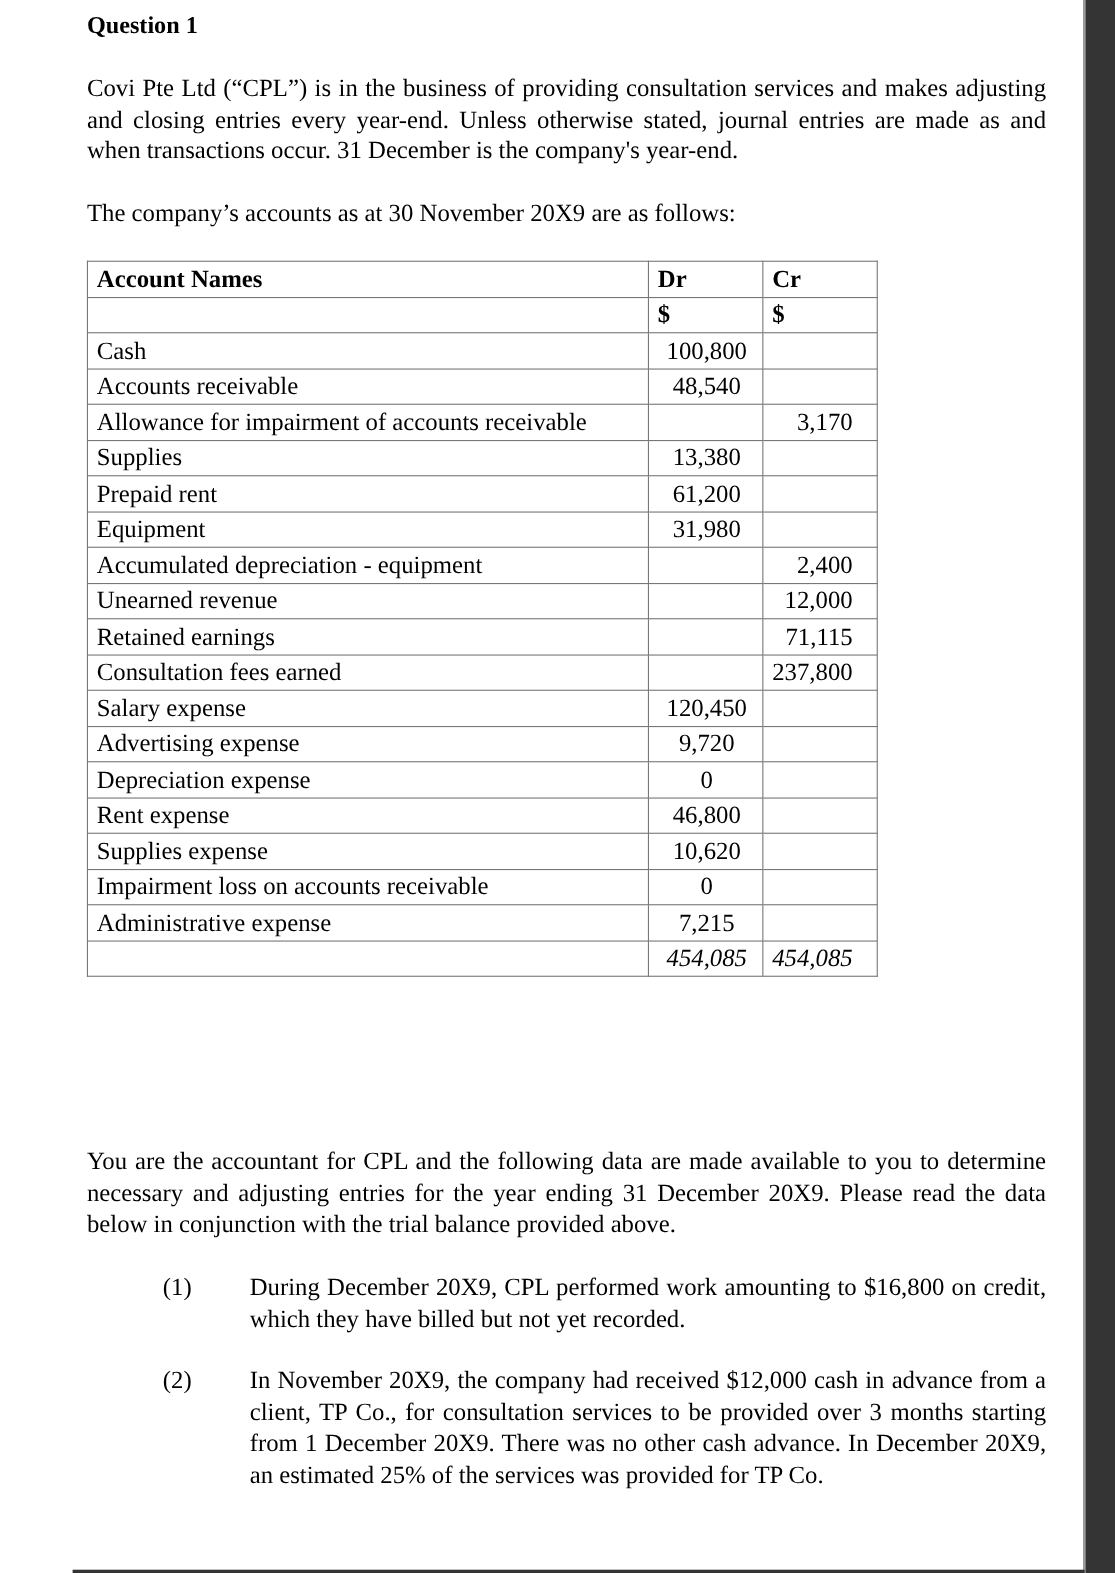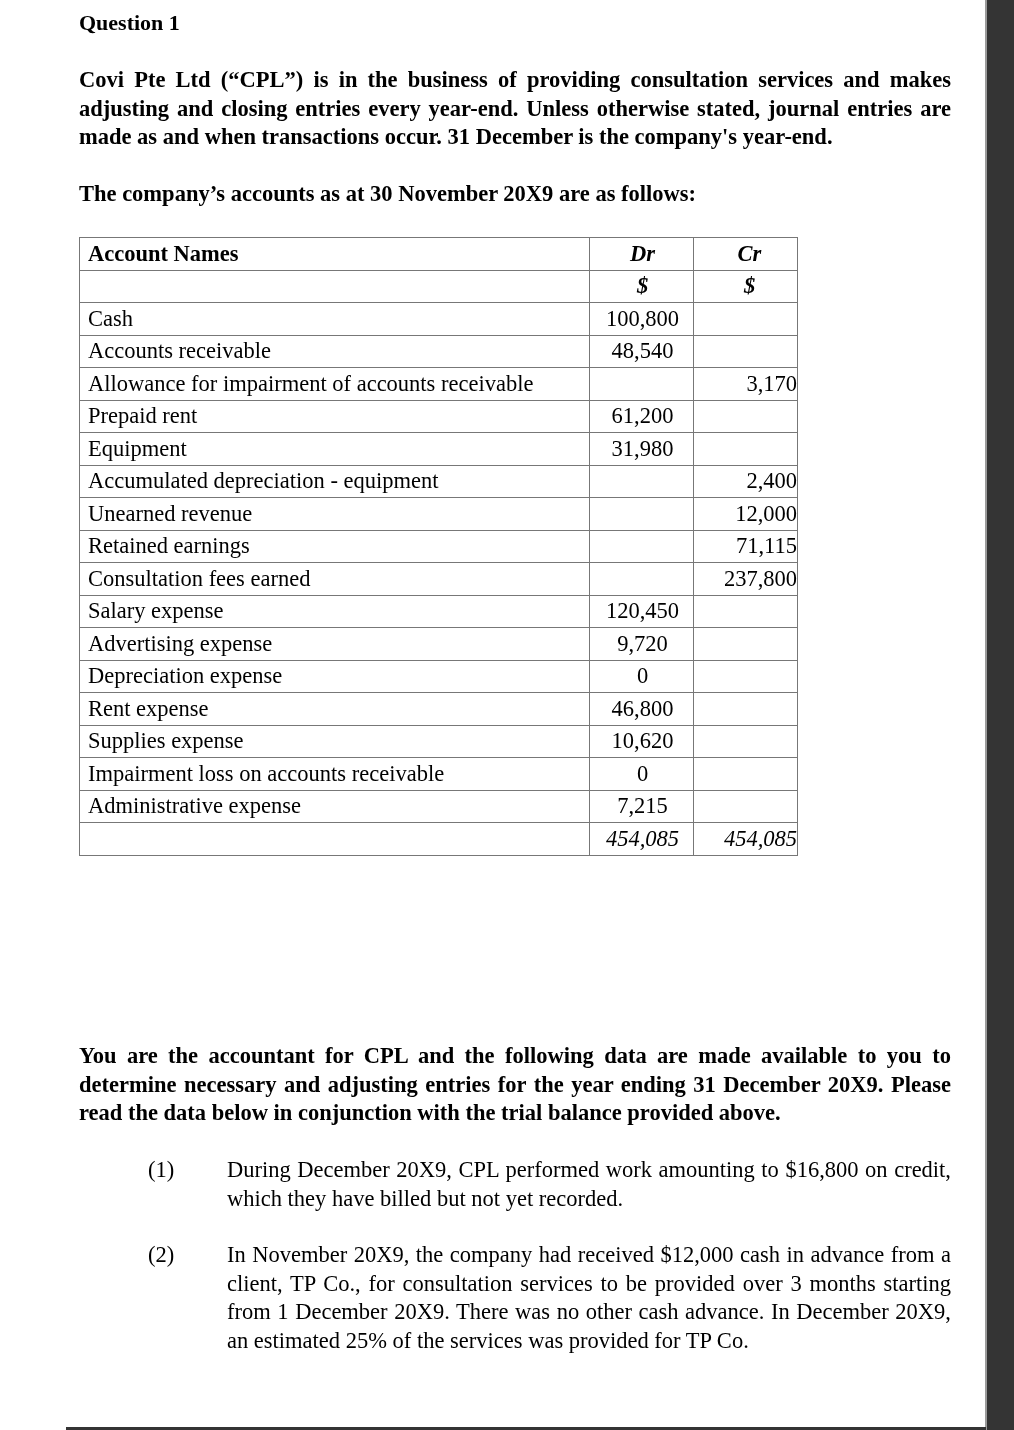--- a/index.html
+++ b/index.html
@@ -6,37 +6,37 @@
   body {
     width: 1014px; height: 1430px; position: relative; overflow: hidden;
     background: #ffffff; color: #000;
     font-family: "Liberation Serif", "DejaVu Serif", serif;
   }
   .page { position: absolute; left: 0; top: 0; width: 985px; height: 1428px; background: #fff; }
   .right-bar { position: absolute; left: 985px; top: 0; width: 29px; height: 1430px; background: #343434; border-left: 2px solid #9a9a9a; box-sizing: border-box; }
   .bottom-line { position: absolute; left: 66px; top: 1427px; width: 920px; height: 3px; background: #343434; }
 
   .q-title { position: absolute; left: 79px; top: 10px; font-size: 22px; font-weight: bold; }
-  .para { position: absolute; left: 79px; width: 872px; font-size: 22.5px; line-height: 28.5px; text-align: justify; text-align-last: left; font-weight: bold; }
+  .para { position: absolute; left: 79px; width: 872px; font-size: 22.5px; line-height: 28.5px; text-align: justify; text-align-last: left; }
   .p1 { top: 66px; }
   .p2 { top: 180px; }
   .p3 { top: 1042px; }
 
   table.tb {
     position: absolute; left: 79px; top: 237px;
     border-collapse: collapse; font-size: 22.5px;
   }
   table.tb td, table.tb th {
     border: 1.5px solid #777; padding: 0 8px; height: 32.5px; line-height: 30px; box-sizing: border-box;
   }
   table.tb .c-name { width: 510px; text-align: left; }
   table.tb .c-dr { width: 104px; text-align: center; padding-right: 6px; }
-  table.tb .c-cr { width: 104px; text-align: right; padding-right: 0; }
+  table.tb .c-cr { width: 104px; text-align: right; padding-right: 22px; }
   table.tb th { font-weight: bold; }
-  table.tb th.c-dr, table.tb th.c-cr, table.tb td.cur { text-align: center; font-weight: bold; font-style: italic; }
+  table.tb th.c-dr, table.tb th.c-cr, table.tb td.cur { text-align: left; font-weight: bold; }
   table.tb tr.total td { font-style: italic; }
 
   .item { position: absolute; left: 79px; width: 872px; font-size: 22.5px; line-height: 28.5px; }
   .item .num { position: absolute; left: 69px; top: 0; }
   .item .txt { position: absolute; left: 148px; width: 724px; text-align: justify; text-align-last: left; }
   .i1 { top: 1156px; }
   .i2 { top: 1241px; }
 </style>
 </head>
 <body>
@@ -67,20 +67,25 @@
         </tr>
         <tr>
           <td class="c-name">Accounts receivable</td>
           <td class="c-dr">48,540</td>
           <td class="c-cr"></td>
         </tr>
         <tr>
           <td class="c-name">Allowance for impairment of accounts receivable</td>
           <td class="c-dr"></td>
           <td class="c-cr">3,170</td>
+        </tr>
+        <tr>
+          <td class="c-name">Supplies</td>
+          <td class="c-dr">13,380</td>
+          <td class="c-cr"></td>
         </tr>
         <tr>
           <td class="c-name">Prepaid rent</td>
           <td class="c-dr">61,200</td>
           <td class="c-cr"></td>
         </tr>
         <tr>
           <td class="c-name">Equipment</td>
           <td class="c-dr">31,980</td>
           <td class="c-cr"></td>

